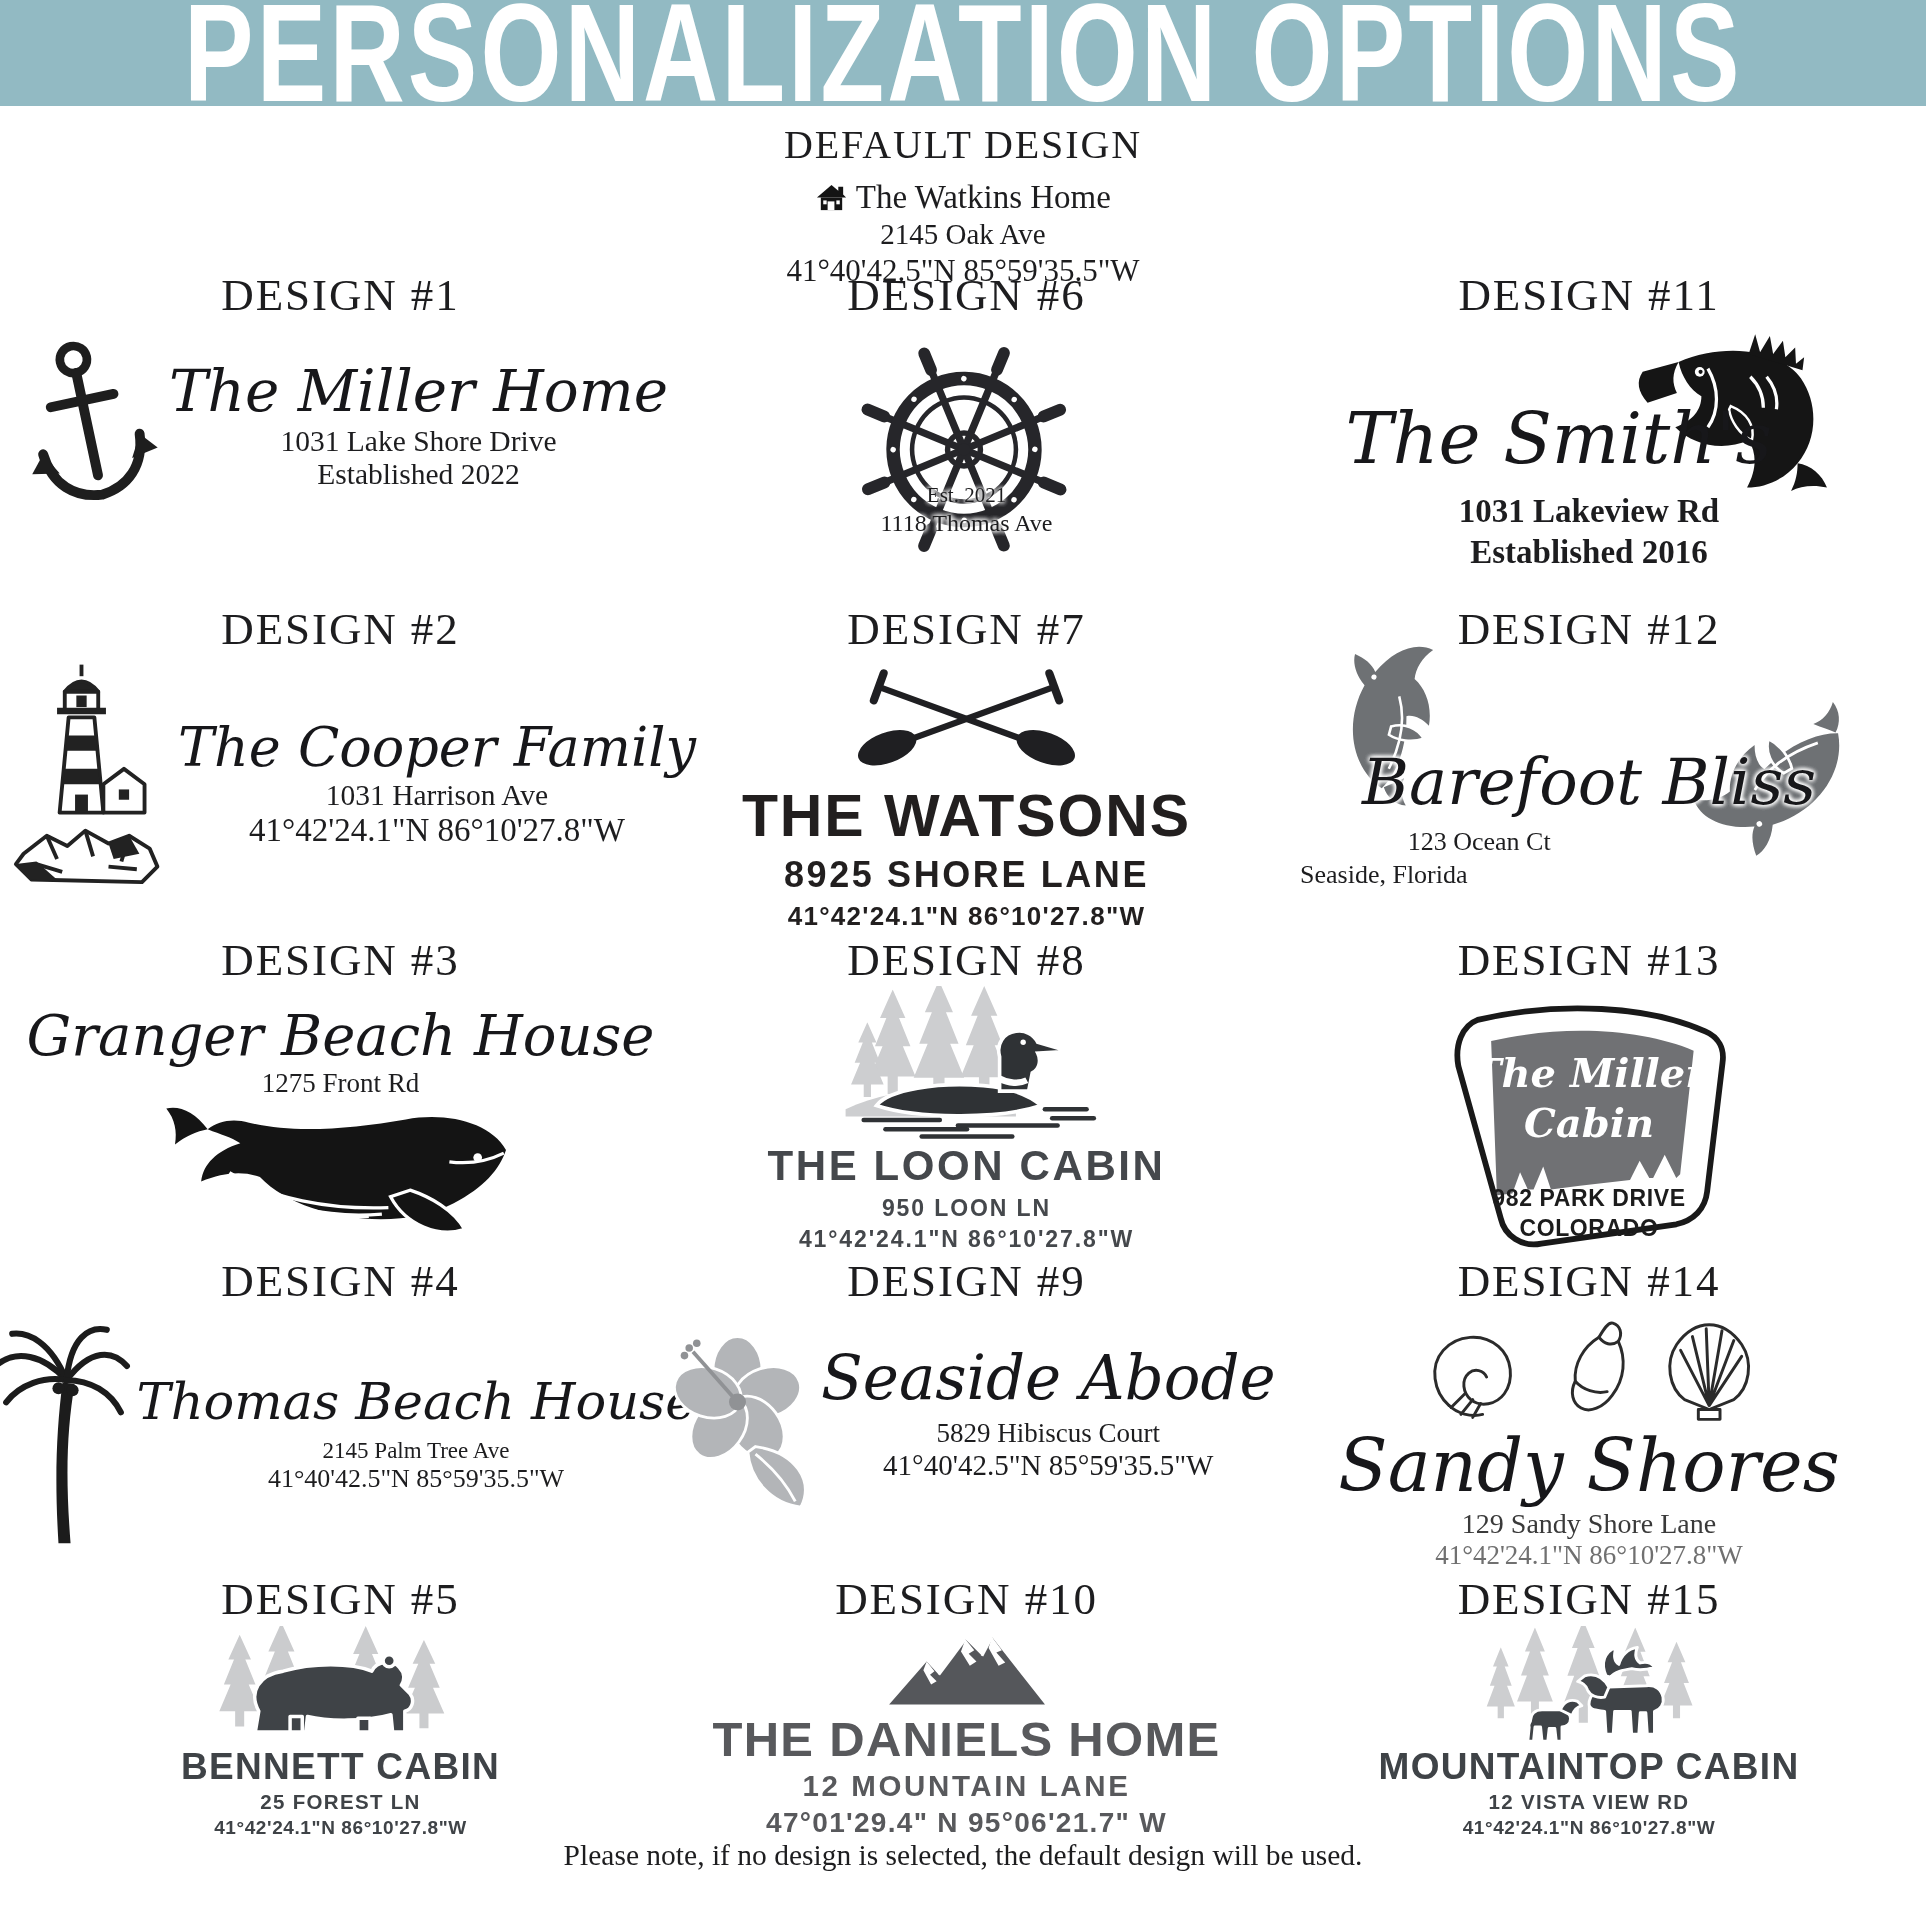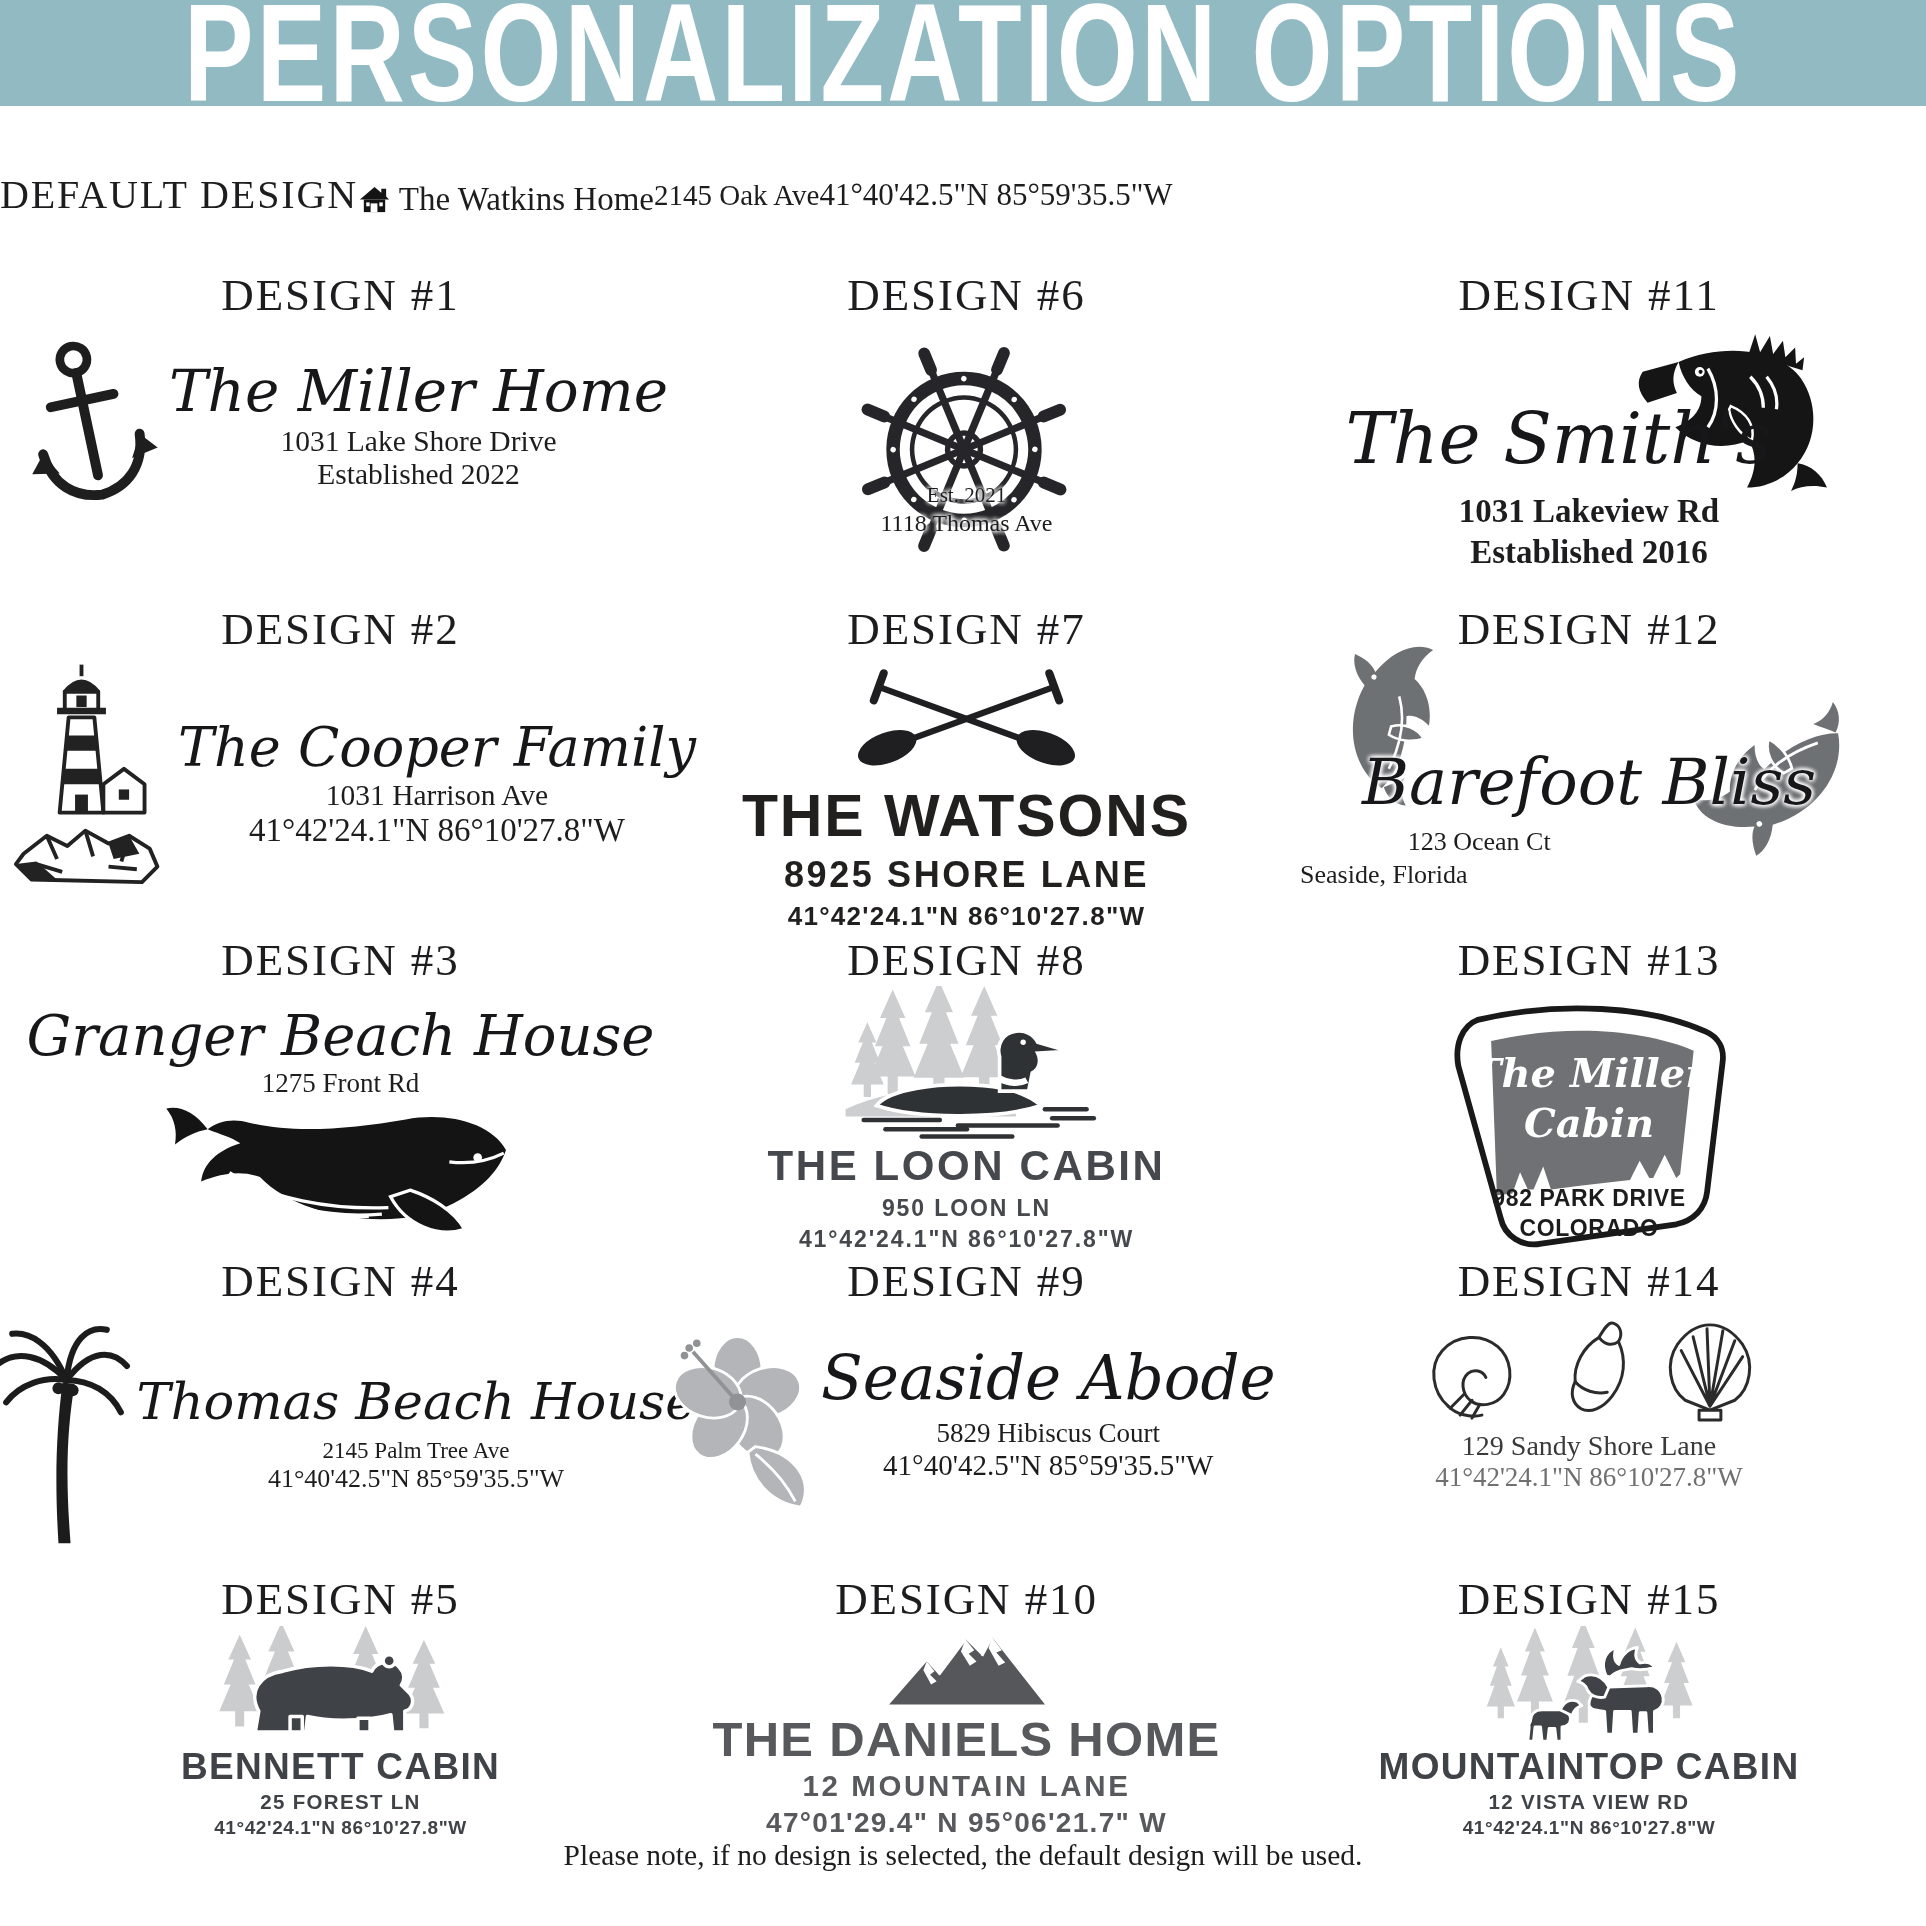--- a/index.html
+++ b/index.html
@@ -3,21 +3,21 @@
 <meta charset="utf-8">
 <style>
   html,body{margin:0;padding:0}
   body{width:1926px;height:1926px;background:#fff;overflow:hidden;
        font-family:"Liberation Serif",serif;color:#1d1d1f}
   
   .hdr{height:106px;background:#92bac3;display:flex;align-items:center;justify-content:center}
   .hdr .title{font-family:"Liberation Sans",sans-serif;font-weight:bold;color:#ffffff;
        font-size:127px;letter-spacing:3.9px;white-space:nowrap;transform:scale(.82,1.1)}
   
-  .default{height:161px;display:flex;flex-direction:row;align-items:center;padding-top:15.4px;box-sizing:border-box}
+  .default{height:161px;display:flex;flex-direction:column;align-items:center;padding-top:15.4px;box-sizing:border-box}
   .dd-label{font-size:40px;letter-spacing:1.9px}
   .dd-row{display:flex;align-items:center;gap:7.7px;margin-top:10.3px}
   .dd-name{font-size:33px}
   .dd-line{font-size:29px;margin-top:2.6px}
   .dd-coords{font-size:31px;margin-top:1.3px}
   
   .grid{display:grid;grid-template-columns:681px 571px 674px;grid-template-rows:334px 331px 321px 318px 268px}
   .cell{display:flex;flex-direction:column;align-items:center}
   .dlabel{font-size:45px;letter-spacing:1.9px;margin-top:2px}
   .script{font-style:italic;font-family:"DejaVu Serif",serif;color:#17171a;white-space:nowrap}
@@ -375,20 +375,21 @@
           <path d="M40 4 C48 4 53 11 51 20 C64 34 69 54 62 74 C57 89 46 98 36 96 C26 94 20 84 22 72 C15 56 19 36 31 22 C33 13 35 4 40 4 Z"></path>
           <path d="M31 22 C38 27 46 27 51 20 M22 72 C32 78 46 78 56 72" fill="none"></path>
         </g>
         <g transform="translate(255,4)">
           <path d="M47 96 L22 86 C6 74 2 48 14 30 C24 16 36 10 47 10 C58 10 70 16 80 30 C92 48 88 74 72 86 Z"></path>
           <rect x="36" y="96" width="22" height="10"></rect>
           <path d="M47 92 L18 36 M47 92 L30 22 M47 92 L44 14 M47 92 L60 16 M47 92 L72 26 M47 92 L80 42" fill="none"></path>
         </g>
       </g>
     </svg>
+    <div class="script n112" style="margin-top:-5.1px">Sandy Shores</div>
     <div class="serifln l44 gray1">129 Sandy Shore Lane</div>
     <div class="serifln l42 gray2">41°42'24.1"N 86°10'27.8"W</div>
   </div>
 
   <div class="cell">
     <div class="dlabel">DESIGN #5</div>
     <svg width="289" height="131" viewBox="0 0 300 136" style="margin-top:1.3px">
       <g fill="#cbccce">
         <use href="#pine" x="8" y="10" width="52" height="110"></use>
         <use href="#pine" x="52" y="-4" width="60" height="128"></use>

